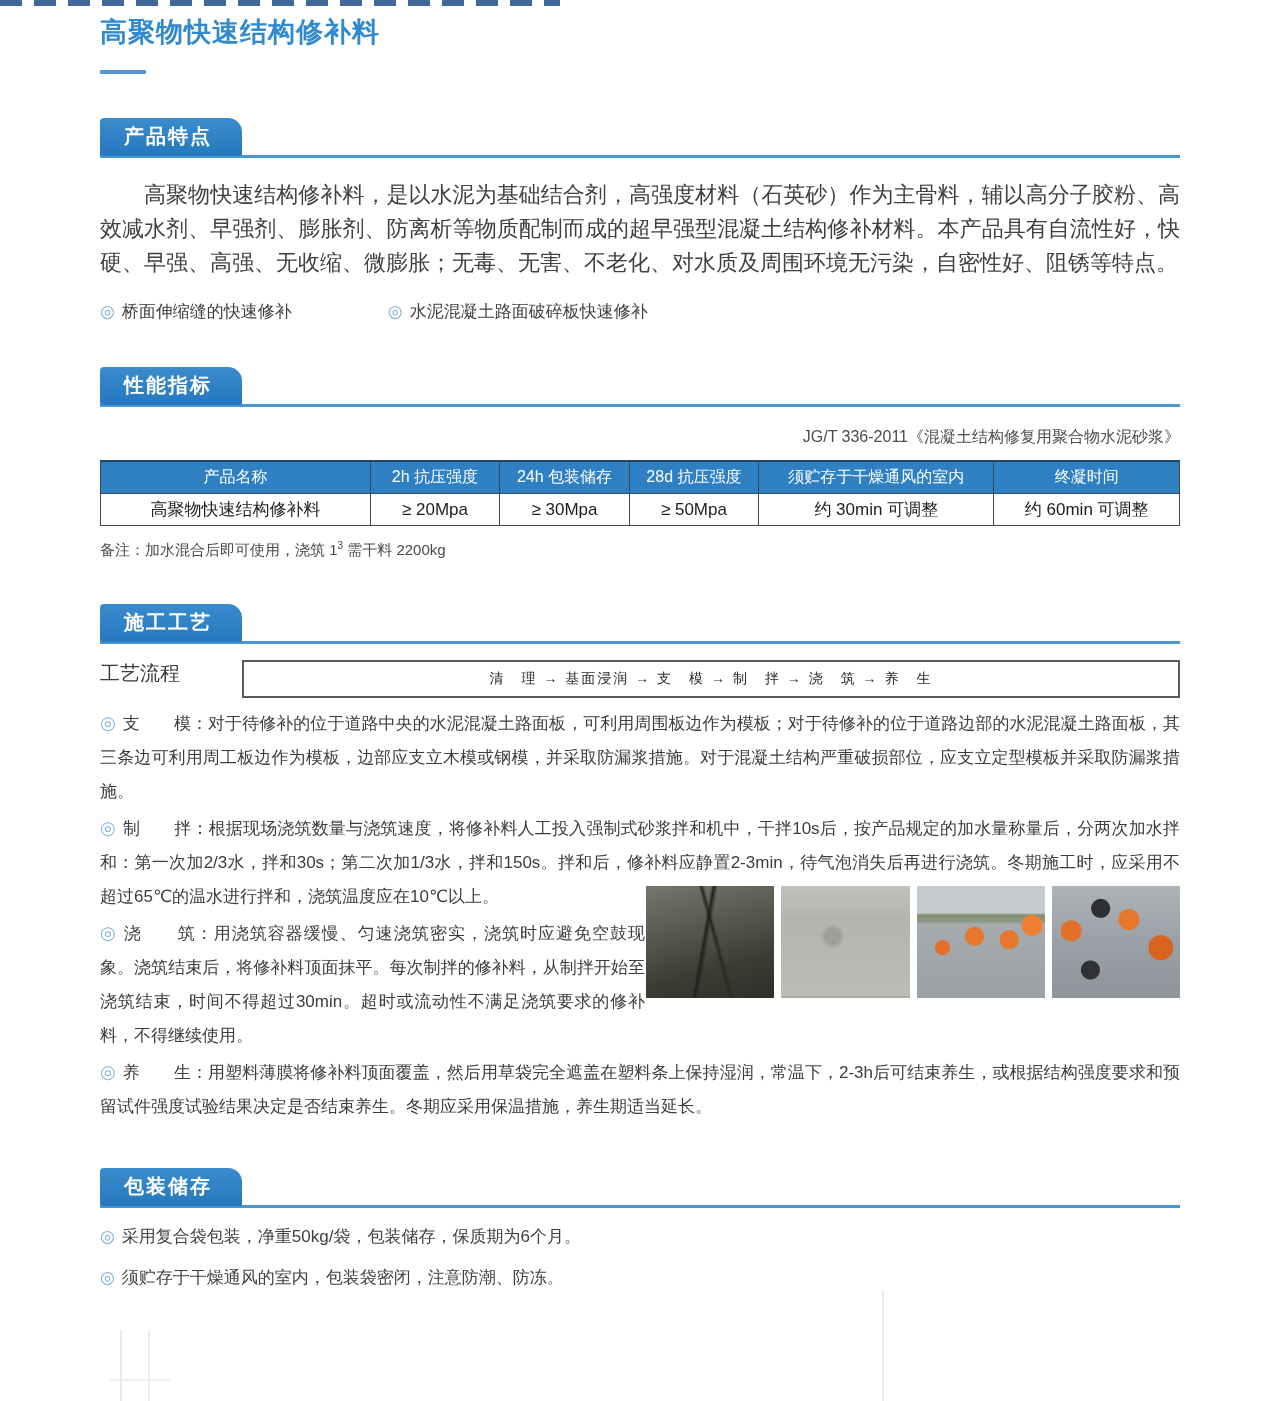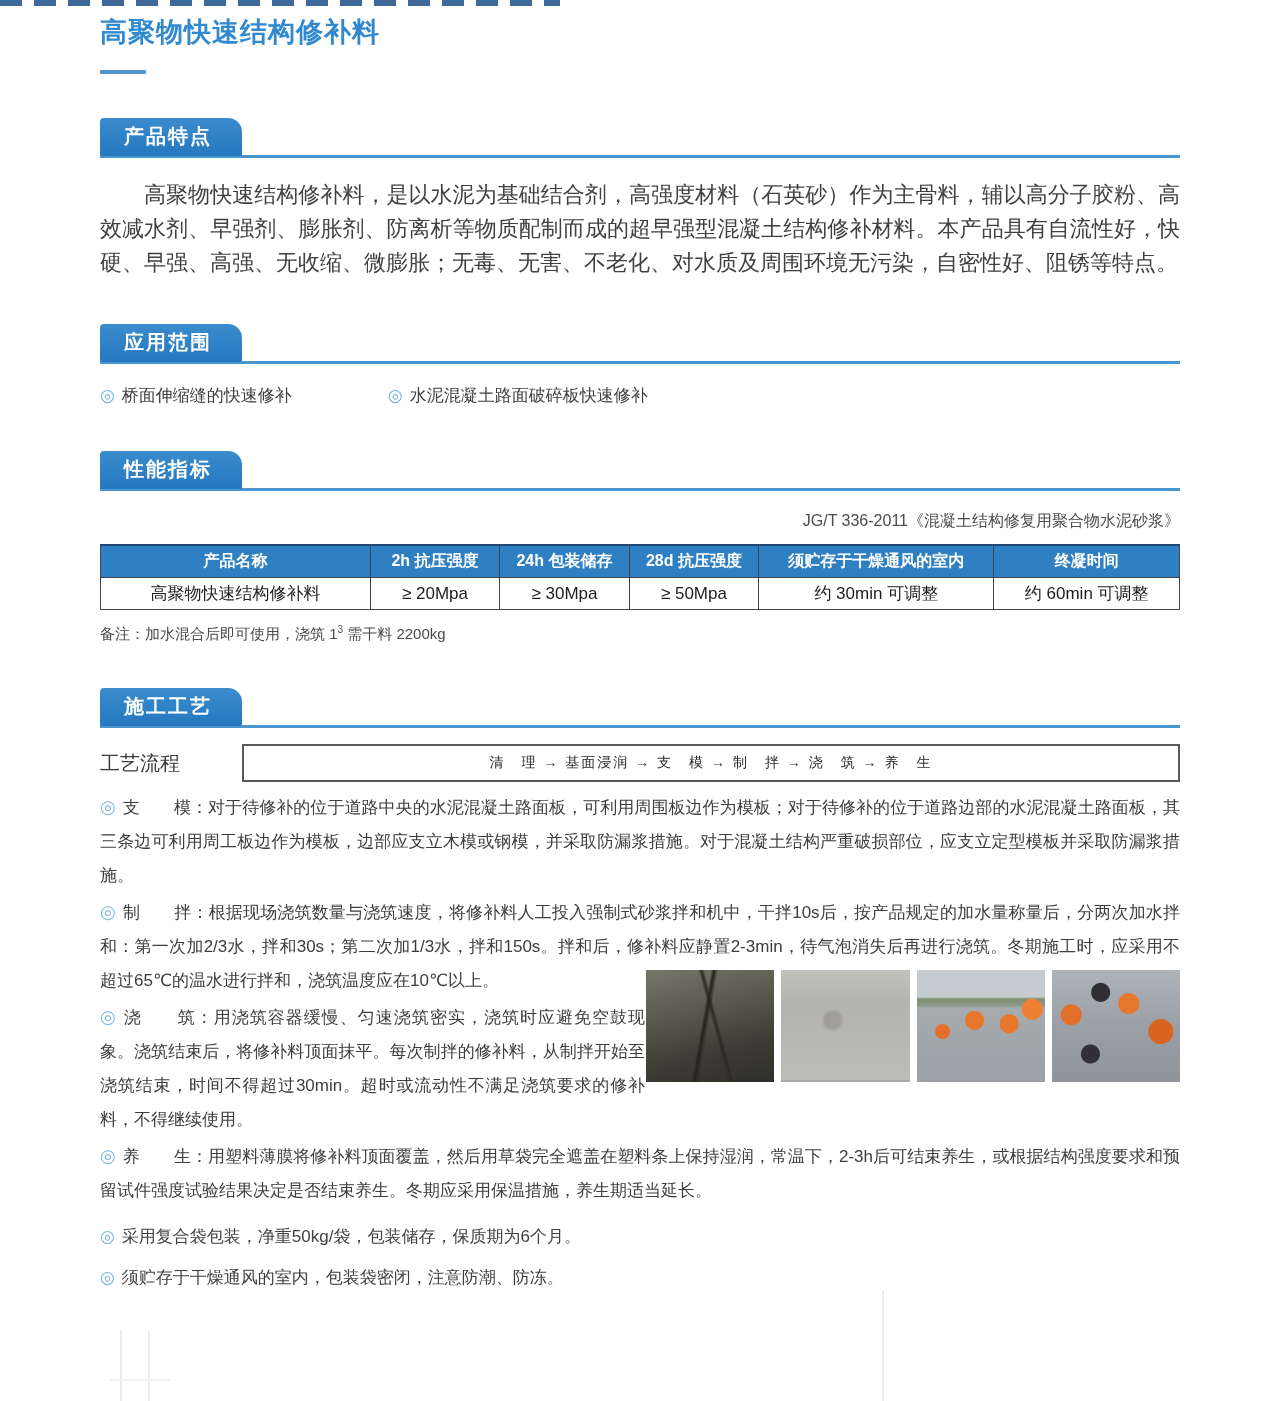--- a/index.html
+++ b/index.html
@@ -38,27 +38,27 @@
   .bullet-item + .bullet-item{margin-left:96px;}
 
   .standard-line{margin-top:20px;text-align:right;font-size:16px;color:#4c4c4c;}
   table.perf{
     width:100%;border-collapse:collapse;margin-top:12px;table-layout:fixed;
   }
   table.perf th,table.perf td{
     border:1px solid #3f454d;text-align:center;vertical-align:middle;
     height:31px;padding:0 4px;overflow:hidden;white-space:nowrap;
   }
-  table.perf th{background:#2f80c3;color:#ffffff;font-size:16px;font-weight:bold;border-top:2px solid #20476e;}
+  table.perf th{background:#2f80c3;color:#ffffff;font-size:16px;font-weight:normal;border-top:2px solid #20476e;}
   table.perf td{font-size:17px;color:#1d1d1d;background:#fff;}
   col.c0{width:25%;}col.c1{width:12%;}col.c2{width:12%;}col.c3{width:12%;}col.c4{width:21.8%;}col.c5{width:17.2%;}
   .note{margin-top:14px;font-size:15px;color:#4a4a4a;}
   .note sup{font-size:10px;}
 
-  .flow-row{display:flex;align-items:center;margin-top:16px;}
+  .flow-row{display:flex;align-items:flex-start;margin-top:16px;}
   .flow-label{font-size:20px;color:#3a3a3a;width:142px;flex:0 0 142px;}
   .flow-box{
     flex:1;border:2px solid #5a5a5a;height:34px;display:flex;align-items:center;justify-content:center;
     font-size:14px;color:#2a2a2a;letter-spacing:2px;font-weight:500;
   }
 
   .steps{position:relative;margin-top:8px;}
   .step{font-size:17px;line-height:34px;color:#3d3d3d;margin:2px 0 0 0;text-align:justify;}
   .step .bullet{font-size:18px;}
   .step.narrow{width:545px;}
@@ -117,23 +117,20 @@
   <div class="title-underline"></div>
 
   <section class="section">
     <div class="section-head">
       <div class="tab">产品特点</div>
     </div>
     <p class="para indent">高聚物快速结构修补料，是以水泥为基础结合剂，高强度材料（石英砂）作为主骨料，辅以高分子胶粉、高效减水剂、早强剂、膨胀剂、防离析等物质配制而成的超早强型混凝土结构修补材料。本产品具有自流性好，快硬、早强、高强、无收缩、微膨胀；无毒、无害、不老化、对水质及周围环境无污染，自密性好、阻锈等特点。</p>
   </section>
 
   <section class="section">
-    <div class="section-head">
-      <div class="tab">应用范围</div>
-    </div>
     <div class="bullet-row">
       <div class="bullet-item">
         <span class="bullet">◎</span>
         <span>桥面伸缩缝的快速修补</span>
       </div>
       <div class="bullet-item">
         <span class="bullet">◎</span>
         <span>水泥混凝土路面破碎板快速修补</span>
       </div>
     </div>
@@ -193,20 +190,23 @@
       <div class="photo-strip">
         <div class="photo photo-crack"></div>
         <div class="photo photo-surface"></div>
         <div class="photo photo-road"></div>
         <div class="photo photo-crew"></div>
       </div>
     </div>
   </section>
 
   <section class="section">
+    <div class="section-head">
+      <div class="tab">包装储存</div>
+    </div>
     <div class="pack-item">
         <span class="bullet">◎</span>
         <span>采用复合袋包装，净重50kg/袋，包装储存，保质期为6个月。</span>
       </div>
     <div class="pack-item">
         <span class="bullet">◎</span>
         <span>须贮存于干燥通风的室内，包装袋密闭，注意防潮、防冻。</span>
       </div>
   </section>
 

